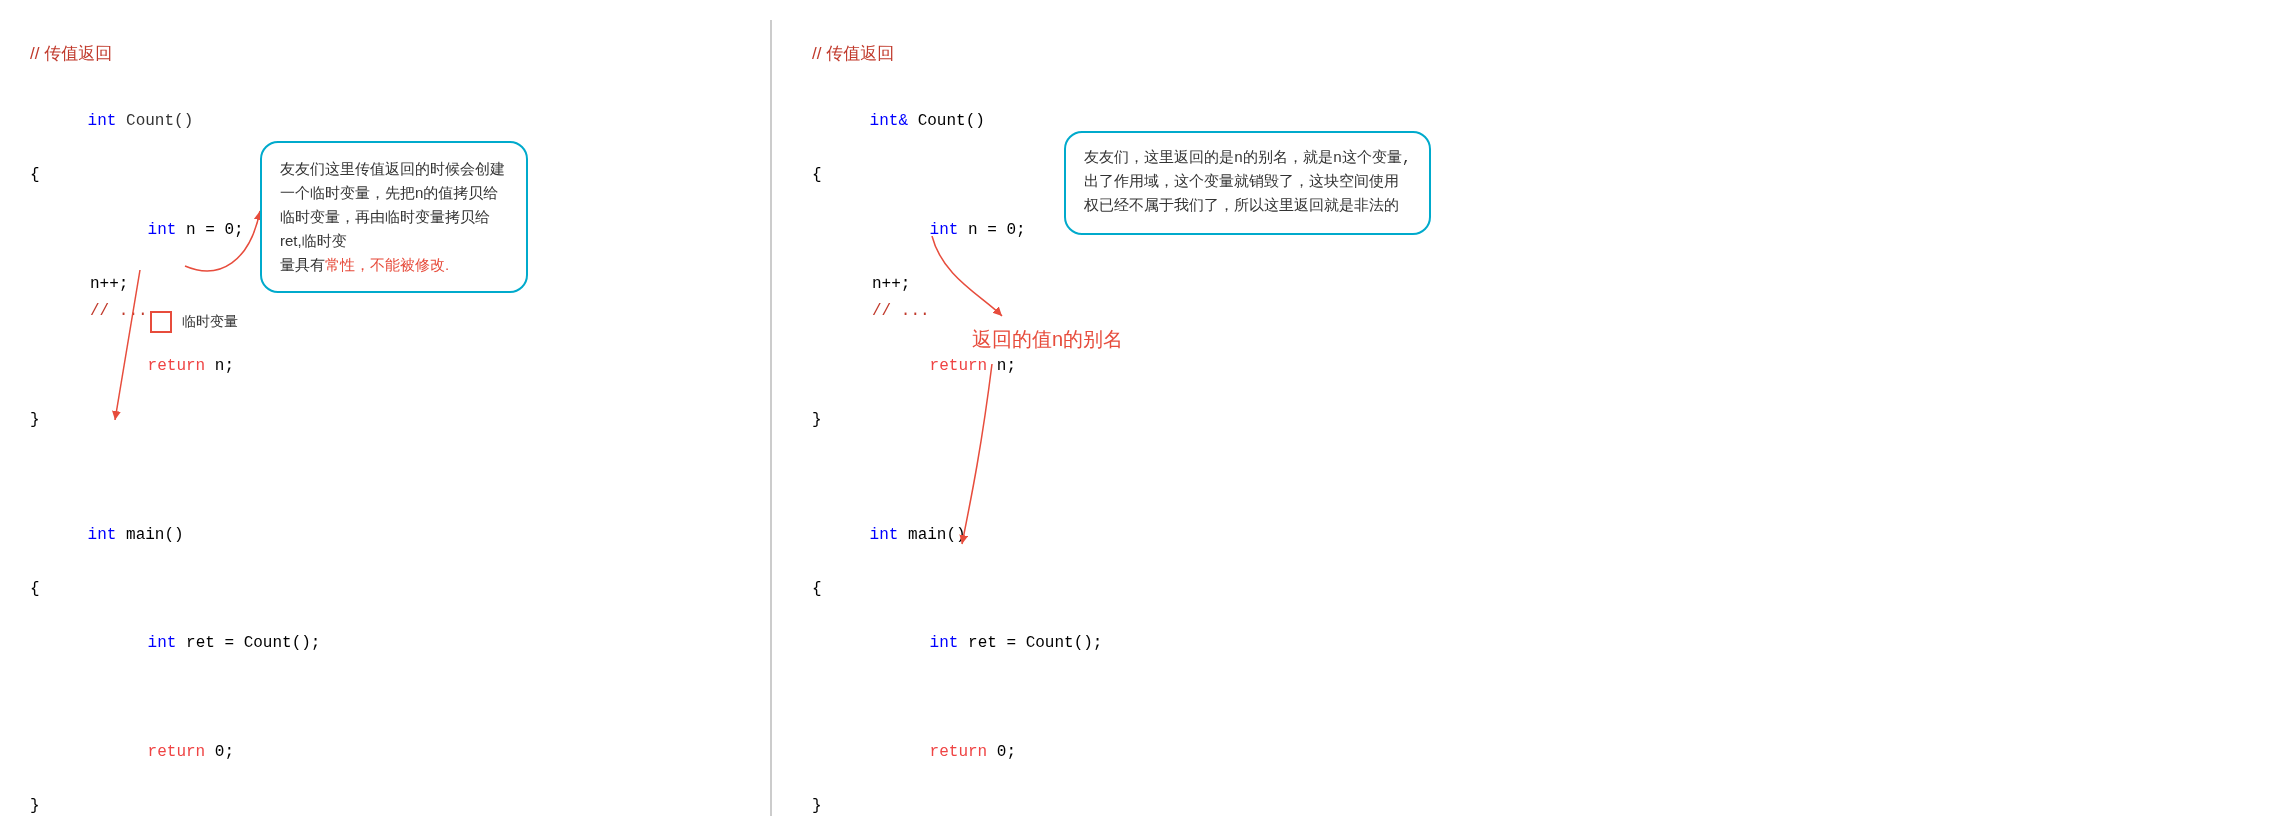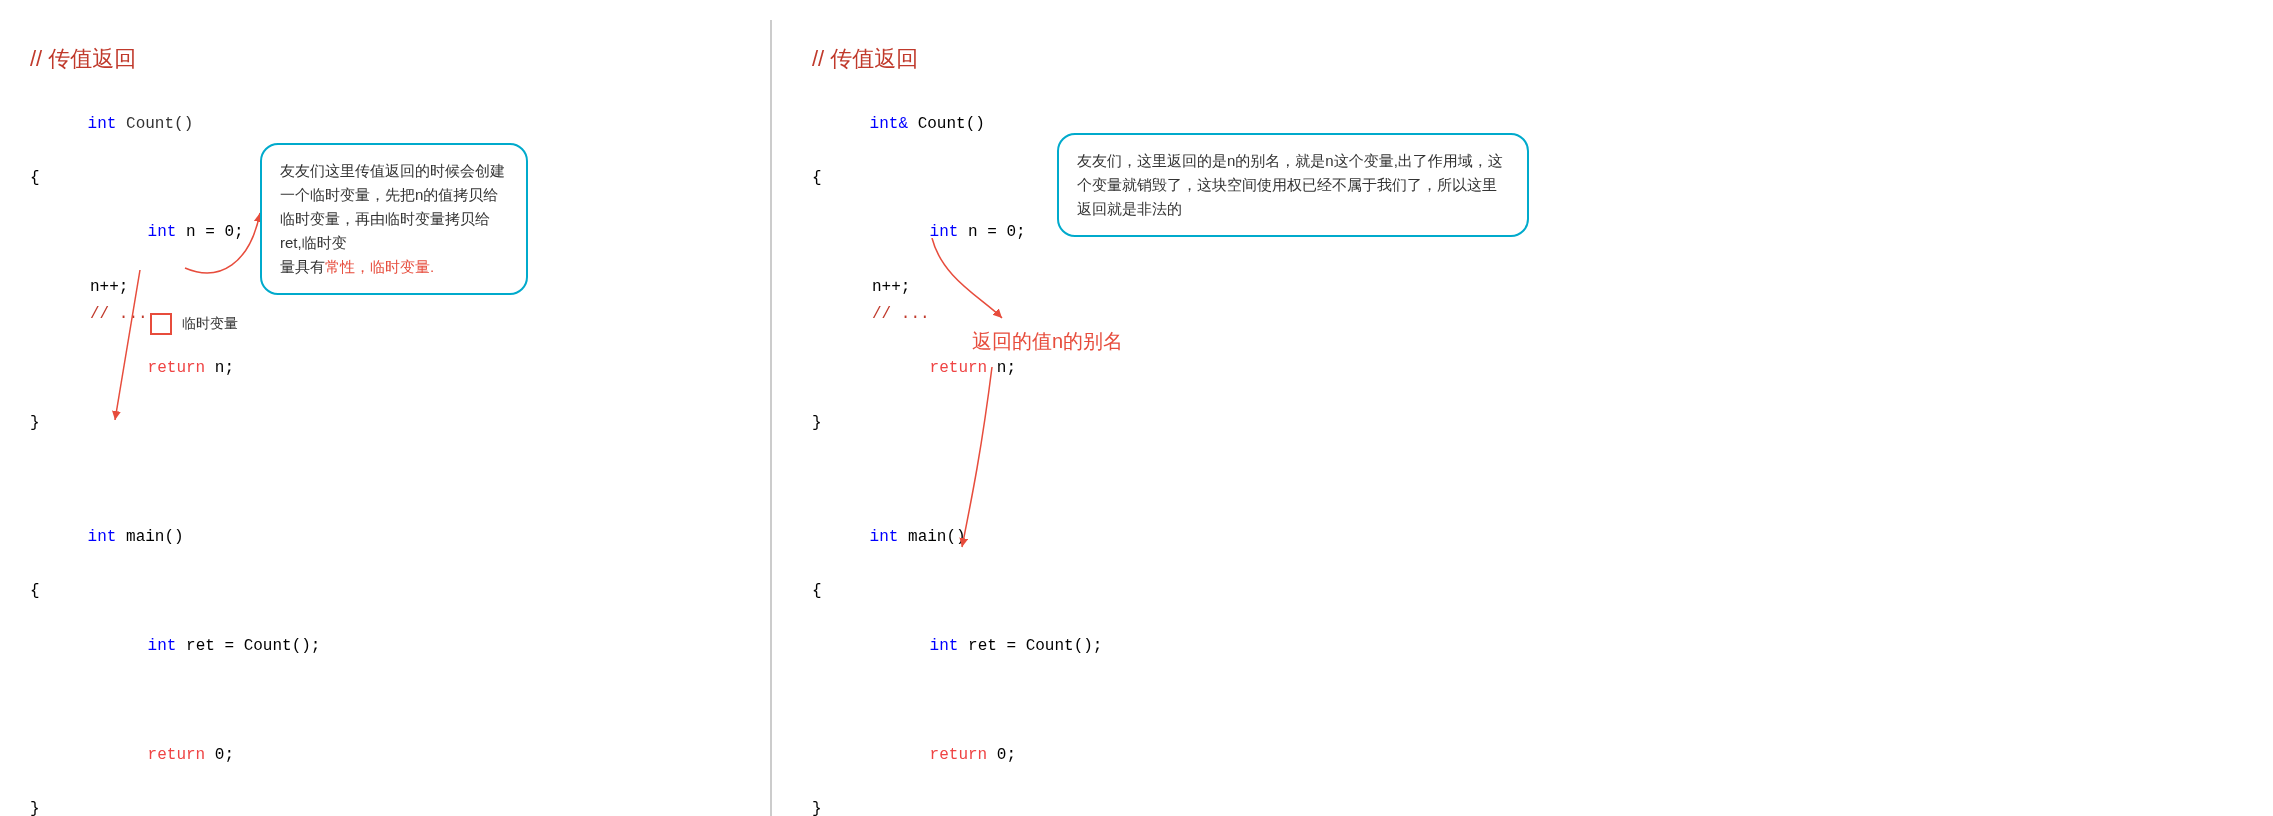--- a/index.html
+++ b/index.html
@@ -30,23 +30,23 @@
     .code-line {
       line-height: 1.7;
       white-space: pre;
       display: block;
       font-size: 16px;
       font-family: Liberation Mono, monospace;
     }
     .indent1 { padding-left: 60px; }
     .section-comment {
       color: #c0392b;
-      font-size: 22px;
+      font-size: 17px;
       font-family: 'Microsoft YaHei', sans-serif;
-      margin-bottom: 6px;
+      margin-bottom: 12px;
       font-style: normal;
     }
     .code-block {
       margin-bottom: 24px;
       position: relative;
     }
     
     .bubble {
       position: absolute;
       border: 2px solid #00aacc;
@@ -103,21 +103,21 @@
     </span>
     <span class="code-line indent1">n++;</span>
     <span class="code-line indent1"><span class="comment">// ...</span></span>
     <span class="code-line indent1">
       <span class="keyword">return</span><span> n;</span>
     </span>
     <span class="code-line">}</span>
 
     <div class="bubble" style="left: 230px; top: 60px; width: 268px;">
       <span>友友们这里传值返回的时候会创建一个临时变量，先把n的值拷贝给临时变量，再由临时变量拷贝给ret,临时变</span><br>
-      <span>量具有<span class="bubble-text-red">常性，临时变量.</span></span>
+      <span>量具有<span class="bubble-text-red">常性，不能被修改.</span></span>
     </div>
 
     <svg class="annotation-svg" style="left: 0; top: 0; width: 280px; height: 220px;" viewBox="0 0 280 220">
       <path d="M 155 185 C 190 200, 220 180, 230 130" stroke="#e74c3c" stroke-width="1.5" fill="none" marker-end="url(#arrowRed1)"></path>
       <defs>
         <marker id="arrowRed1" markerWidth="8" markerHeight="8" refX="6" refY="3" orient="auto">
           <path d="M0,0 L0,6 L6,3 z" fill="#e74c3c"></path>
         </marker>
       </defs>
     </svg>
@@ -169,21 +169,21 @@
     <span class="code-line indent1">
       <span class="type">int</span><span> n = 0;</span>
     </span>
     <span class="code-line indent1">n++;</span>
     <span class="code-line indent1"><span class="comment">// ...</span></span>
     <span class="code-line indent1">
       <span class="keyword">return</span><span> n;</span>
     </span>
     <span class="code-line">}</span>
 
-    <div class="bubble" style="left: 245px; top: 50px; width: 472px;">
+    <div class="bubble" style="left: 252px; top: 50px; width: 367px; font-family: Liberation Mono, monospace;">
       <span>友友们，这里返回的是n的别名，就是n这个变量,出了作用域，这个变量就销毁了，这块空间使用权已经不属于我们了，所以这里返回就是非法的</span>
     </div>
 
     <svg class="annotation-svg" style="left: 50px; top: 155px; width: 220px; height: 100px;" viewBox="0 0 220 100">
       <path d="M 70 0 C 80 40, 120 60, 140 80" stroke="#e74c3c" stroke-width="1.5" fill="none" marker-end="url(#arrowRed3)"></path>
       <defs>
         <marker id="arrowRed3" markerWidth="8" markerHeight="8" refX="6" refY="3" orient="auto">
           <path d="M0,0 L0,6 L6,3 z" fill="#e74c3c"></path>
         </marker>
       </defs>

